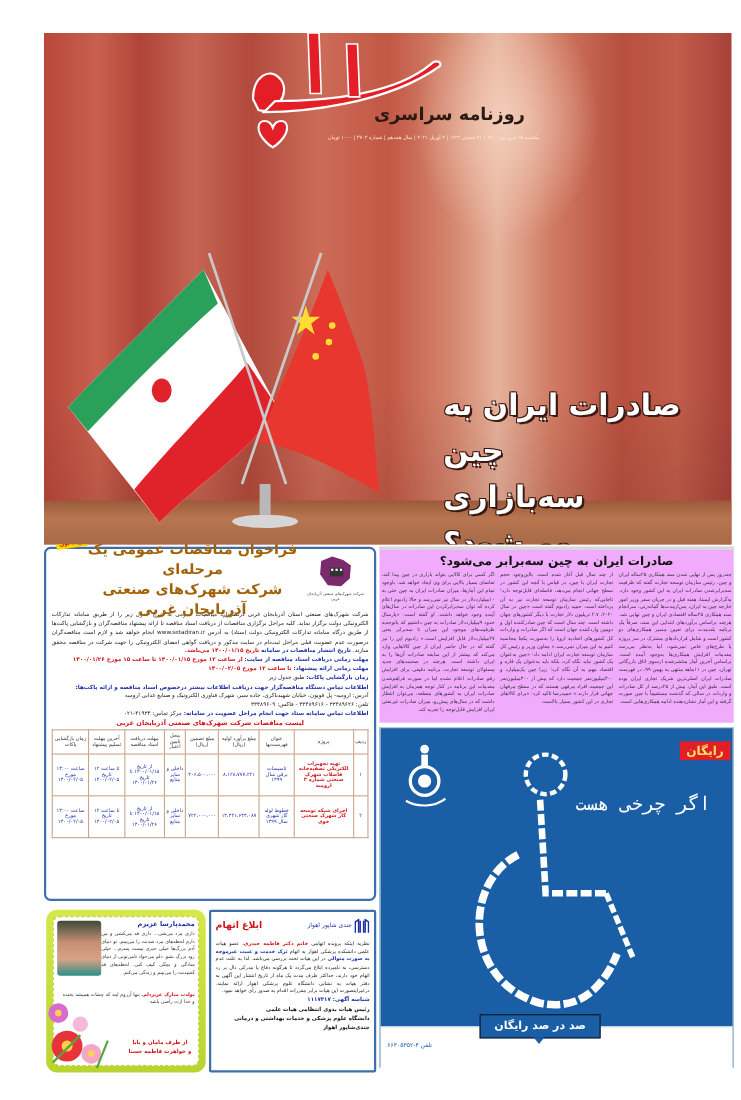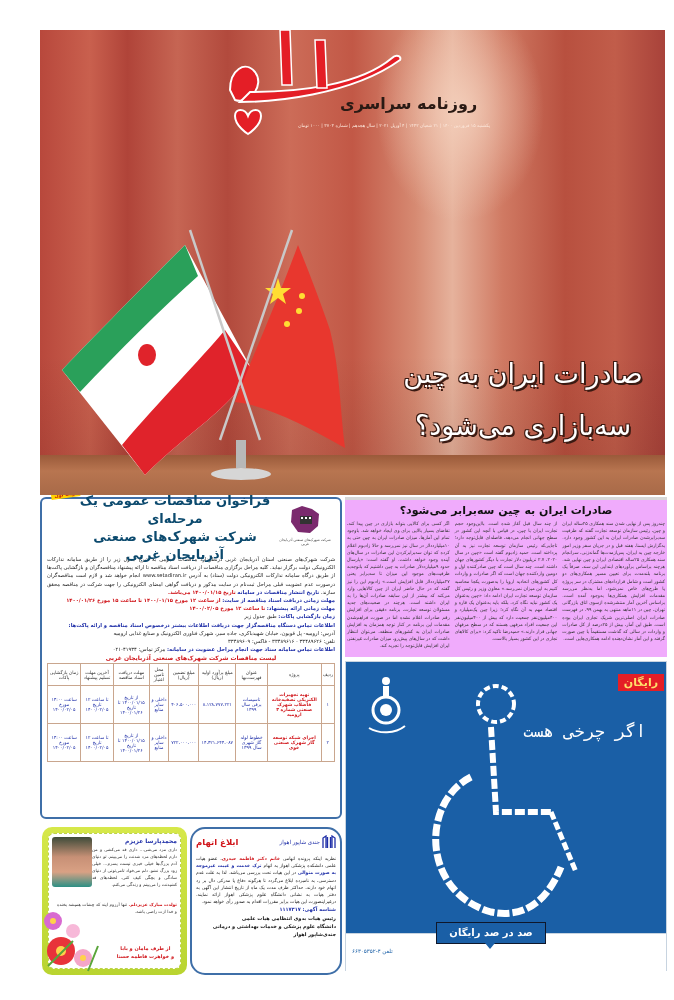--- a/index.html
+++ b/index.html
@@ -30,41 +30,41 @@
     .masthead-sub {
       position: absolute; left: 300px; top: 64px; font-size: 16px; font-weight: bold; color: #2a1a14; z-index: 4;
       font-family: "DejaVu Sans", sans-serif;
     }
     .dateline {
       position: absolute; left: 190px; top: 93px; width: 260px; font-size: 4.5px; color: #fde8dc; z-index: 4;
       white-space: nowrap; text-align: right;
     }
     .flags { position: absolute; left: 0; top: 0; width: 625px; height: 465px; z-index: 2; }
     .headline {
-      position: absolute; right: 22px; top: 318px; width: 240px; z-index: 5; text-align: center;
-      font-size: 27px; font-weight: normal; color: #ffffff; line-height: 52px;
+      position: absolute; right: 22px; top: 318px; width: 240px; z-index: 5; text-align: left;
+      font-size: 27px; font-weight: bold; color: #ffffff; line-height: 42px;
       text-shadow: 2px 2px 0 #3a1a12, -1px -1px 0 #3a1a12, 1px -1px 0 #3a1a12, -1px 1px 0 #3a1a12;
     }
 
     
     .article { position: absolute; left: 345px; top: 497px; width: 322px; height: 160px; background: #f0abfc; }
     .article-title { font-size: 11px; font-weight: bold; color: #111; text-align: center; padding: 4px 0 3px; border-top: 3px solid #d7d7d7; }
     .article-cols { display: flex; flex-direction: row; gap: 5px; padding: 0 2px; }
     .article-col { flex: 1; font-size: 4.6px; line-height: 7.2px; color: #333; text-align: justify; }
 
     
     .tender {
       position: absolute; left: 40px; top: 497px; width: 302px; height: 322px;
       border: 2px solid #3f6fa8; border-radius: 6px; background: #fff; padding: 4px 5px;
     }
     .tender-head { display: flex; flex-direction: row; align-items: center; height: 50px; }
     .tender-logo { width: 60px; height: 48px; display: flex; flex-direction: column; align-items: center; }
     .tender-logo-cap { font-size: 3.5px; color: #444; text-align: center; margin-top: 2px; }
     .tender-titles { flex: 1; text-align: center; position: relative; }
-    .tender-title1, .tender-title2 { font-size: 13px; font-weight: bold; color: #0c4a6e; line-height: 18px; margin-left: 28px; }
+    .tender-title1, .tender-title2 { font-size: 13px; font-weight: bold; color: #a16207; line-height: 18px; margin-left: 28px; }
     .tender-badge { position: absolute; left: 4px; top: -2px; background: #ffd400; color: #c01010; font-size: 5px; font-weight: bold; padding: 1px 3px; transform: rotate(-8deg); }
     .tender-body { font-size: 5.2px; line-height: 8.2px; color: #222; text-align: justify; margin-top: 2px; }
     .tb-blue { color: #1f2fa8; font-weight: bold; }
     .tb-red { color: #d0151a; font-weight: bold; }
     .tb-line { display: block; }
     .tender-list-title { text-align: center; color: #d0151a; font-weight: bold; font-size: 6px; margin: 1px 0 2px; }
     .tender-table { width: 100%; border-collapse: collapse; font-size: 4.6px; text-align: center; }
     .tender-table th { background: #fff; color: #333; border: 1px solid #c9a68e; font-weight: normal; padding: 3px 1px; height: 18px; }
     .tender-table td { border: 1px solid #c9a68e; padding: 2px 1px; color: #1f2fa8; height: 38px; }
     .tender-table td.red { color: #d0151a; font-weight: bold; }
@@ -98,21 +98,21 @@
     .bday-name { position: absolute; right: 3px; top: 3px; font-size: 6px; font-weight: bold; color: #1f2fa8; }
     .bday-text { position: absolute; right: 3px; top: 12px; width: 85px; font-size: 4.4px; line-height: 7px; color: #333; text-align: justify; }
     .bday-text2 { position: absolute; right: 3px; top: 67px; width: 120px; font-size: 4.4px; line-height: 7px; color: #333; text-align: justify; }
     .bday-hl { color: #d0151a; font-weight: bold; }
     .bday-from { position: absolute; right: 6px; top: 110px; font-size: 5px; line-height: 8px; color: #d0151a; font-weight: bold; text-align: center; }
     .bday-flowers { position: absolute; left: -6px; bottom: -6px; width: 70px; height: 78px; }
 
     
     .notice {
       position: absolute; left: 190px; top: 827px; width: 152px; height: 148px;
-      border: 2px solid #3f6fa8; border-radius: 15px; background: #fff; padding: 3px 4px;
+      border: 2px solid #3f6fa8; border-radius: 2px; background: #fff; padding: 3px 4px;
     }
     .notice-head { display: flex; flex-direction: row; align-items: center; justify-content: space-between; height: 20px; }
     .notice-org { display: flex; flex-direction: row; align-items: center; gap: 2px; }
     .notice-org-logo { width: 14px; height: 14px; }
     .notice-org-name { font-size: 5.5px; color: #1f2fa8; }
     .notice-title { font-size: 8.5px; font-weight: bold; color: #d0151a; }
     .notice-body { font-size: 4.6px; line-height: 7.2px; color: #222; text-align: justify; margin-top: 3px; }
     .nb-red { color: #d0151a; font-weight: bold; }
     .nb-blue { color: #1f2fa8; font-weight: bold; }
     .notice-id { font-size: 5px; color: #1f2fa8; font-weight: bold; margin-top: 1px; }

